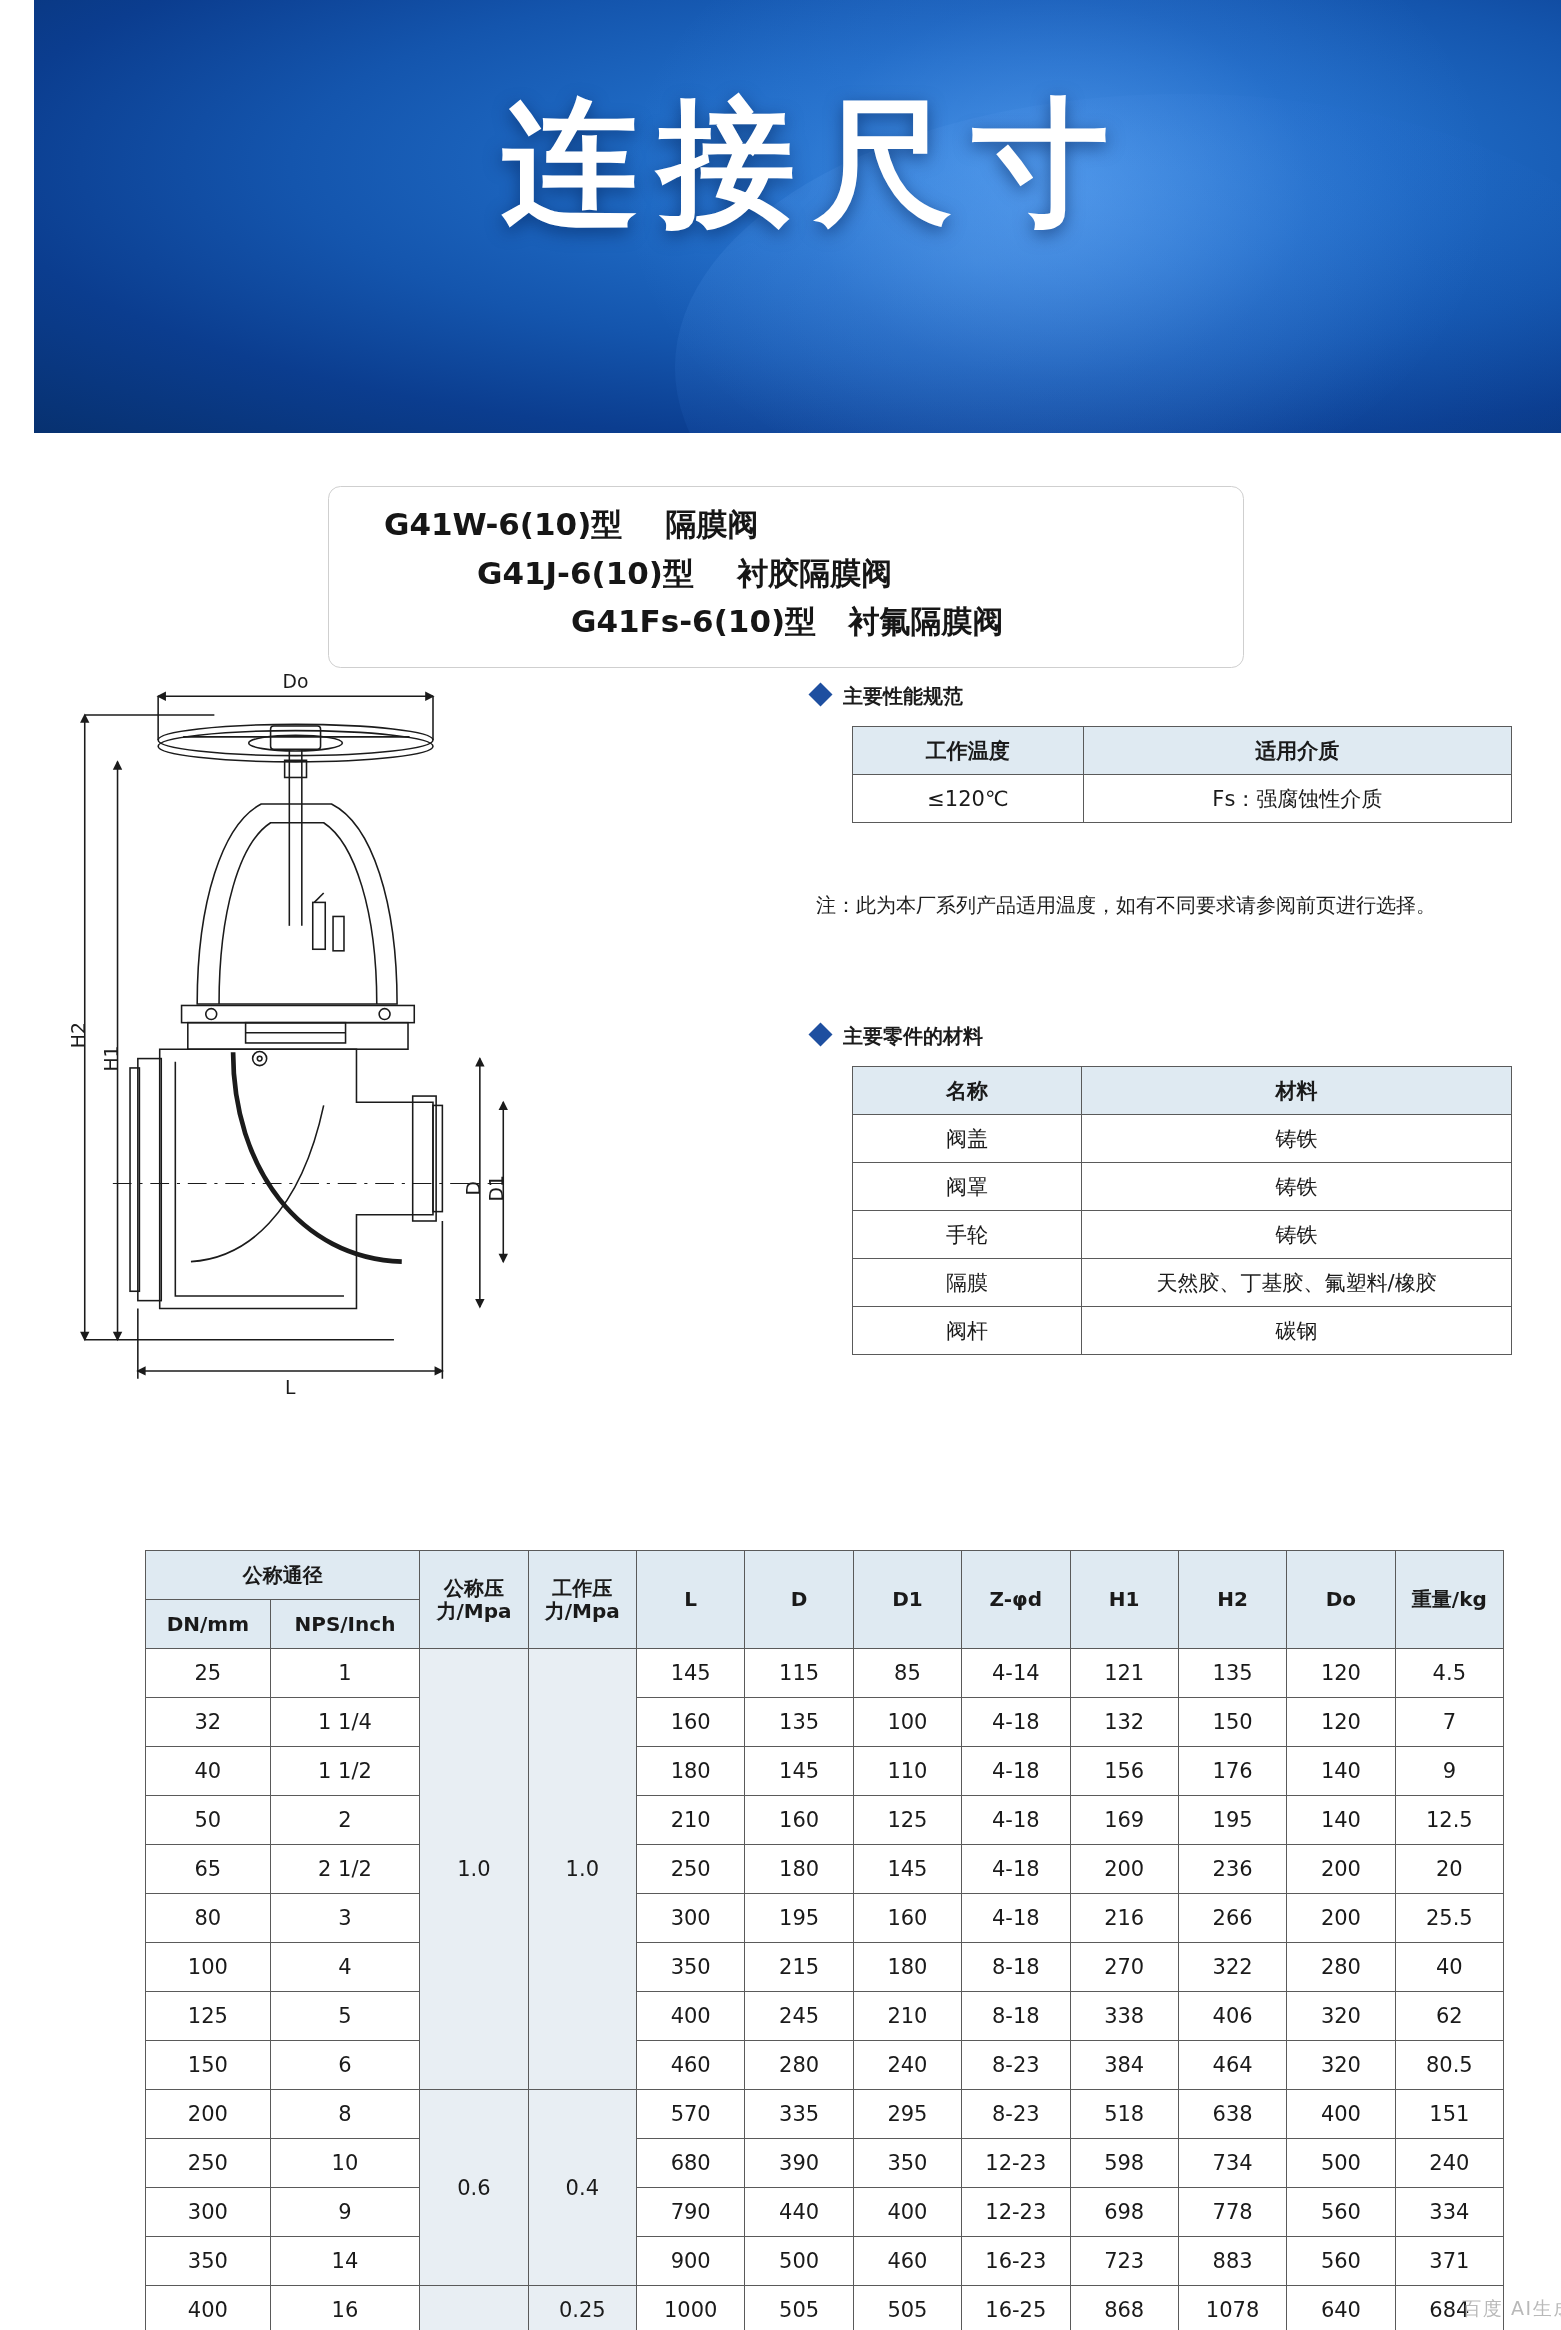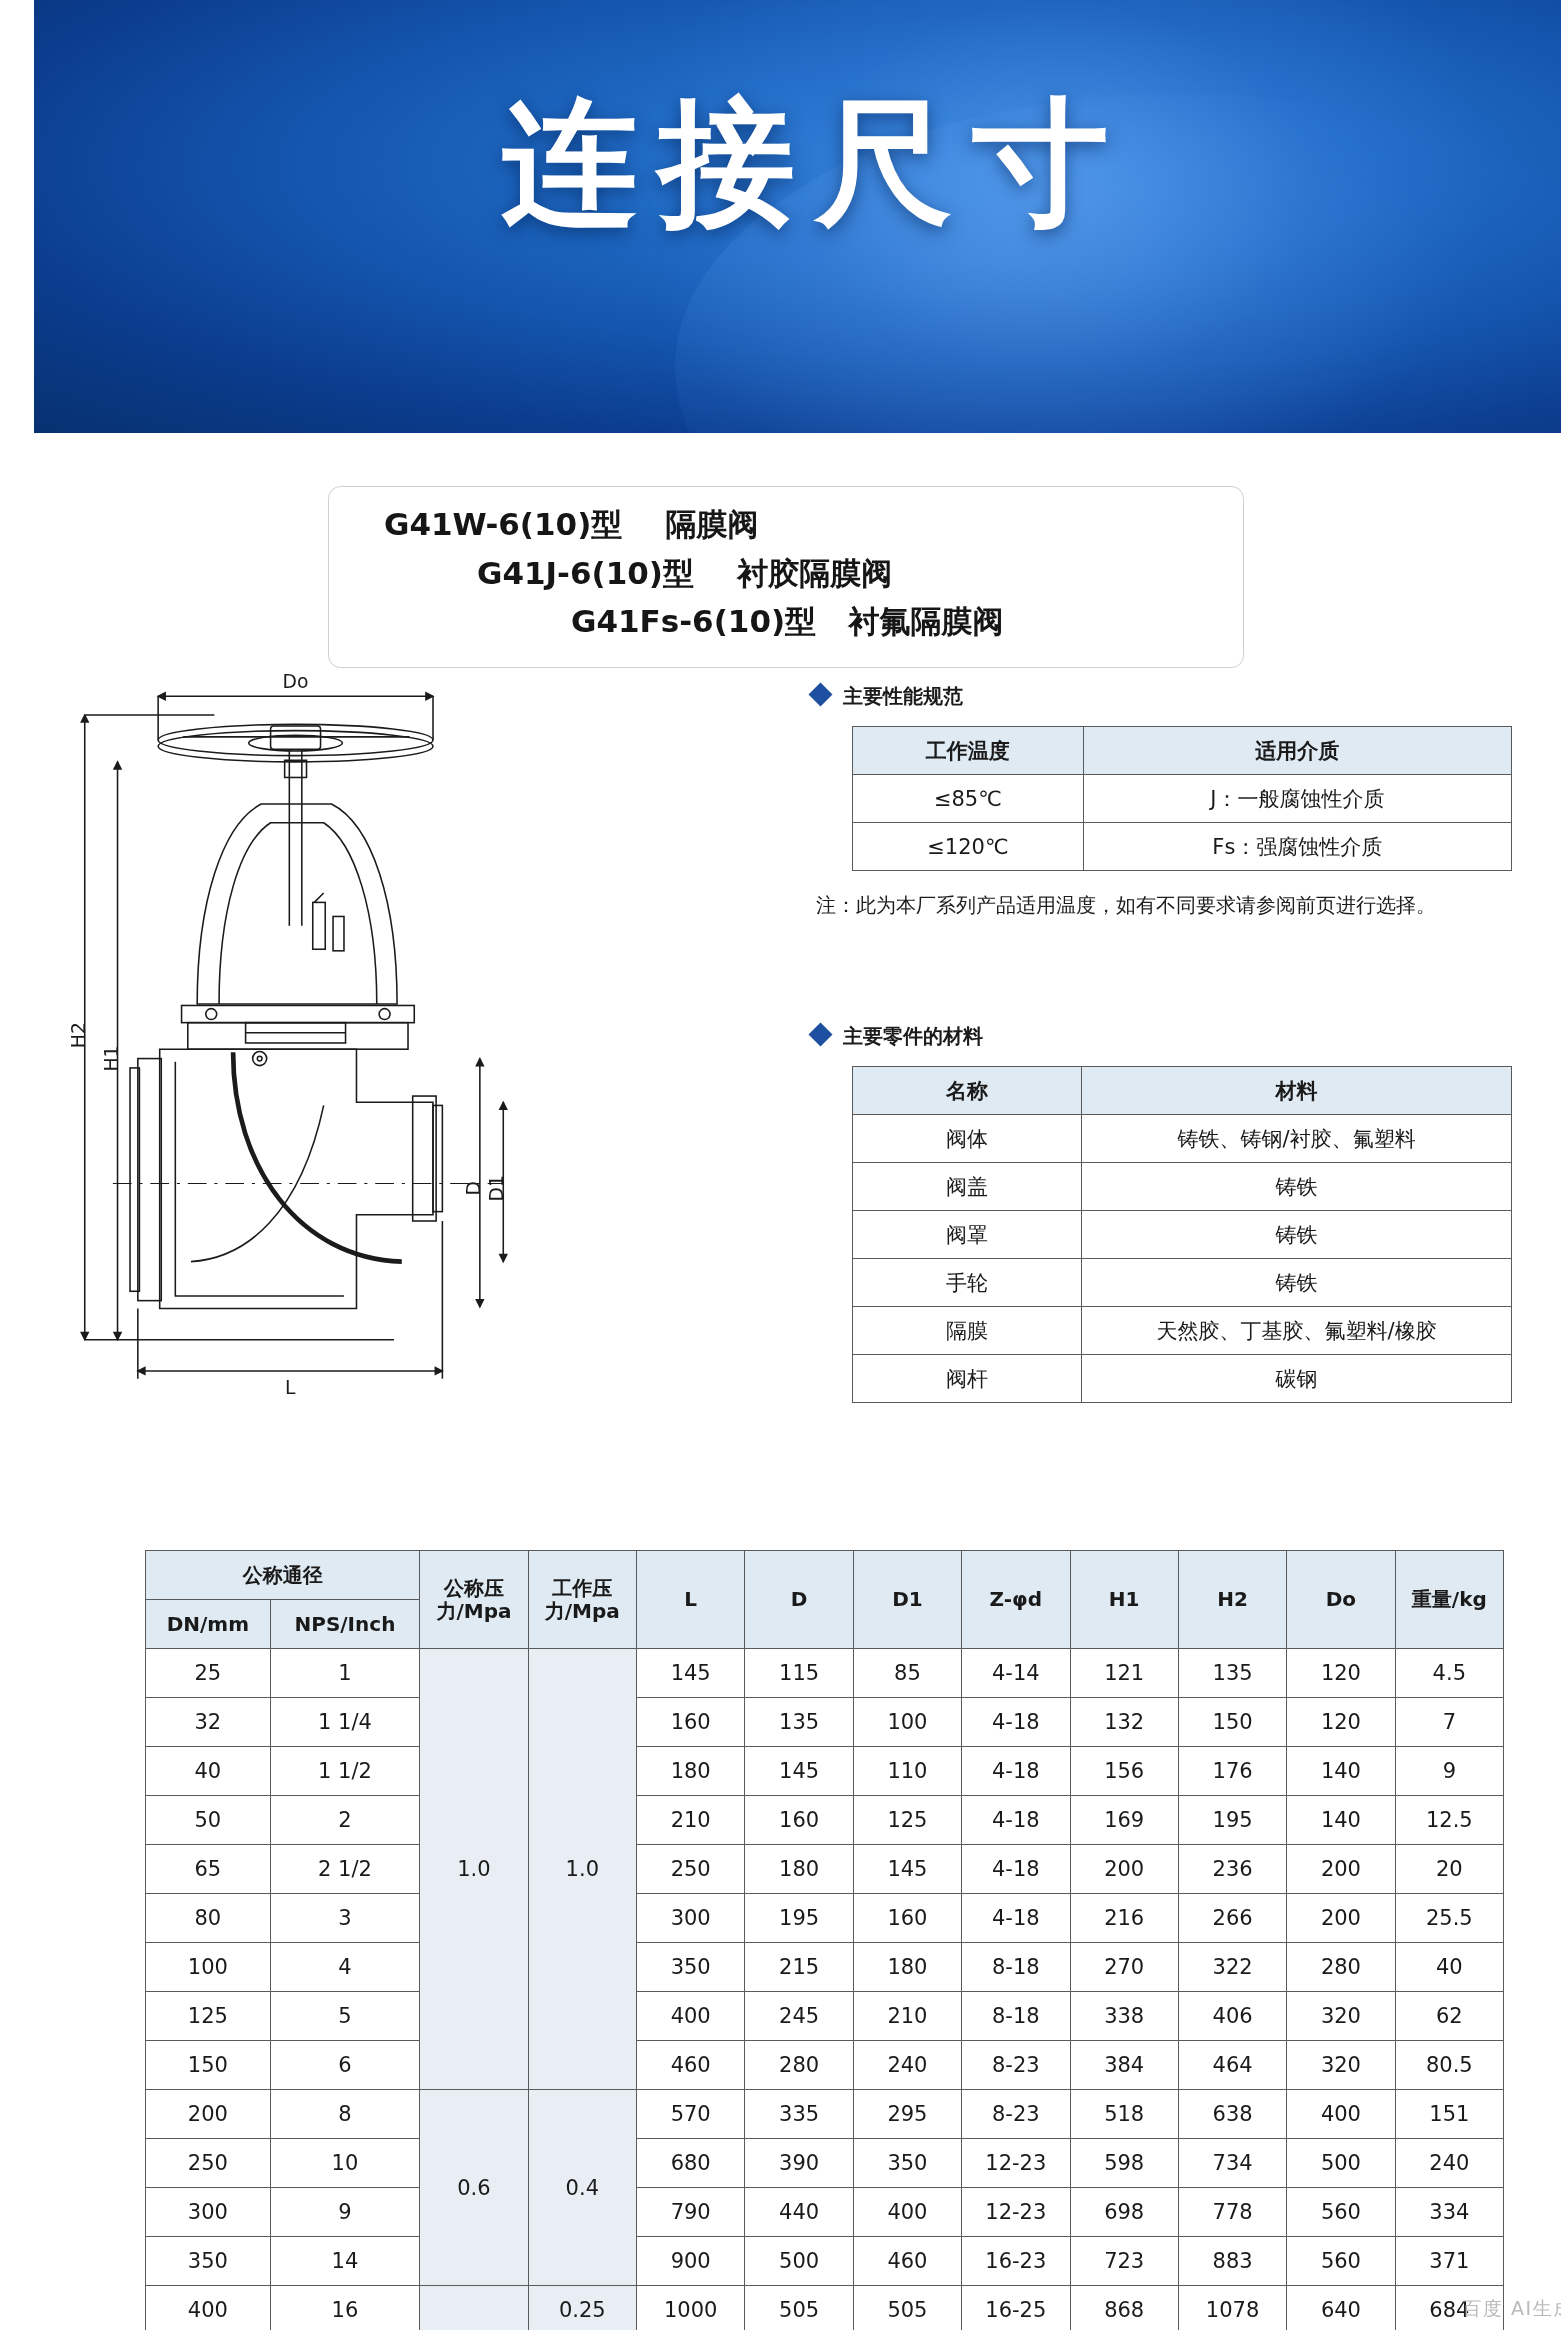--- a/index.html
+++ b/index.html
@@ -238,48 +238,40 @@
 
   <table class="grid perf-table">
     <thead>
       <tr>
         <td class="c1">工作温度</td>
         <td class="c2">适用介质</td>
       </tr>
     </thead>
     <tbody>
       <tr>
-        <td>≤85℃</td>
-        <td>J：一般腐蚀性介质</td>
-      </tr>
-      <tr>
         <td>≤120℃</td>
         <td>Fs：强腐蚀性介质</td>
       </tr>
     </tbody>
   </table>
 
   <div class="perf-note">注：此为本厂系列产品适用温度，如有不同要求请参阅前页进行选择。</div>
 
   <div class="sec-head mat-head">
     <span class="dia"></span><span>主要零件的材料</span>
   </div>
 
   <table class="grid mat-table">
     <thead>
       <tr>
         <td class="c1">名称</td>
         <td class="c2">材料</td>
       </tr>
     </thead>
     <tbody>
-      <tr>
-        <td>阀体</td>
-        <td>铸铁、铸钢/衬胶、氟塑料</td>
-      </tr>
       <tr>
         <td>阀盖</td>
         <td>铸铁</td>
       </tr>
       <tr>
         <td>阀罩</td>
         <td>铸铁</td>
       </tr>
       <tr>
         <td>手轮</td>

